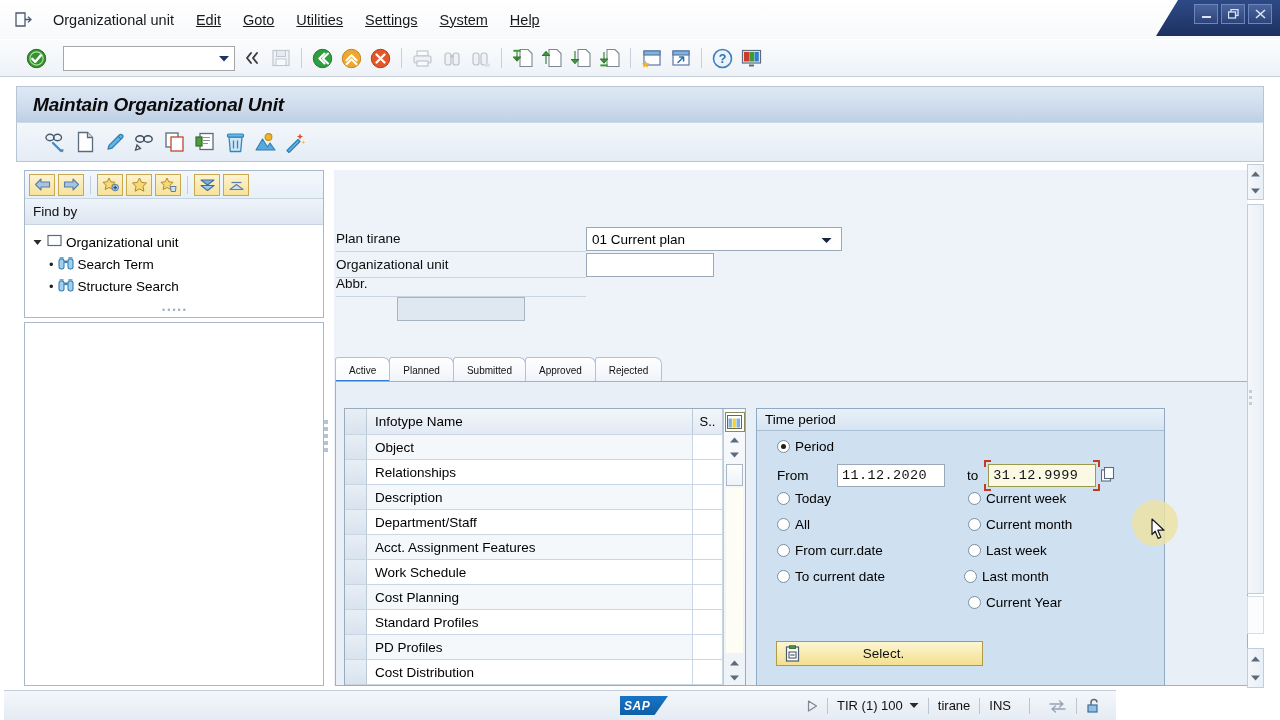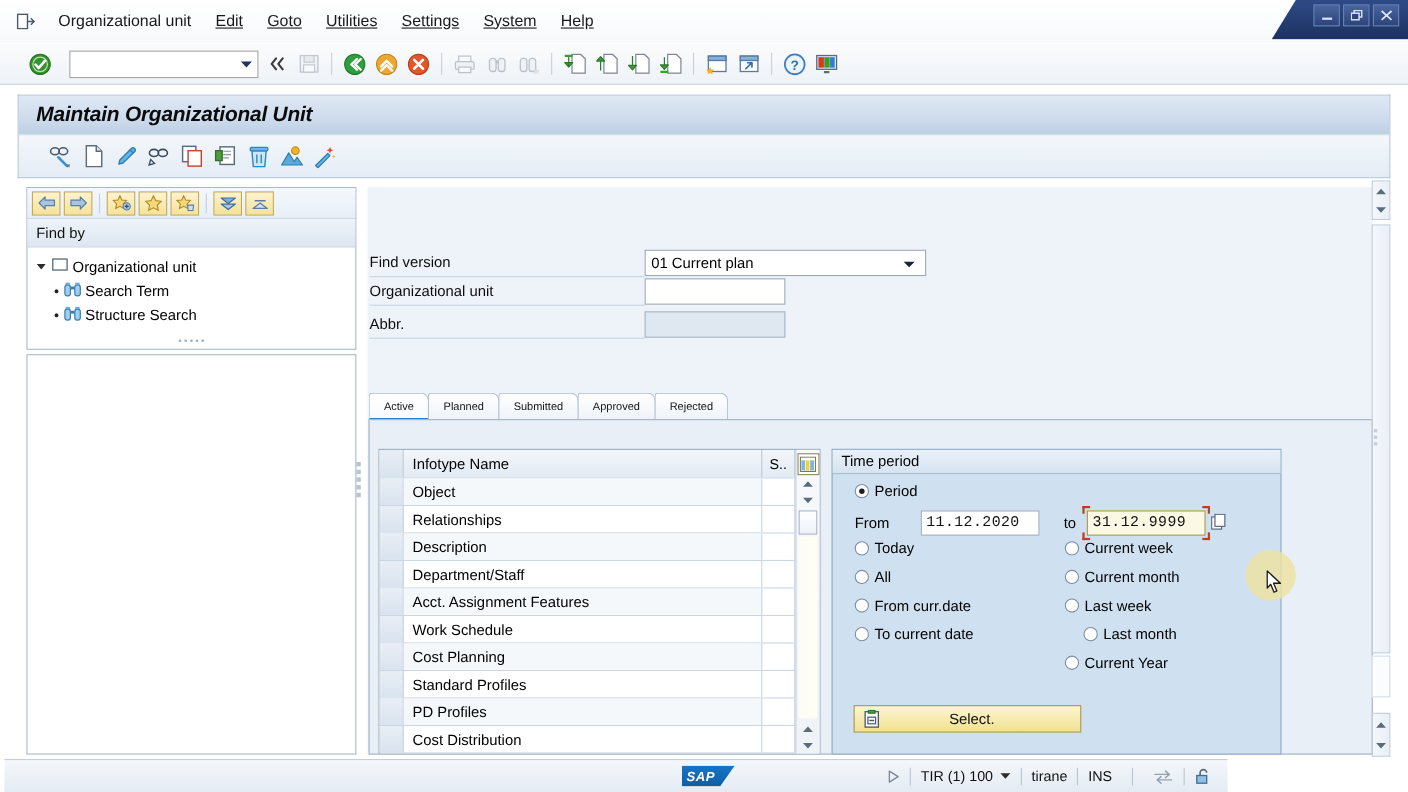--- a/index.html
+++ b/index.html
@@ -563,42 +563,42 @@
       <i></i>
       <i></i>
       <i></i>
       <i></i>
   </div>
 
   <div class="content"></div>
 
   <div class="formrow" style="left:336px; top:226px;">
     <span class="lblcell">
-      <span class="flabel">Find version</span>
+      <span class="flabel">Plan tirane</span>
     </span>
     <div class="finput fdrop" style="width:256px;">
       <span>01 Current plan</span>
       <span class="arrow">
         <svg width="11" height="7" viewBox="0 0 11 7">
             <path d="M0.5 1h10L5.5 6z" fill="#16243d"></path>
           </svg>
       </span>
     </div>
   </div>
 
   <div class="formrow" style="left:336px; top:252px;">
     <span class="lblcell">
       <span class="flabel">Organizational unit</span>
     </span>
     <div class="finput" style="width:128px;">
       <span></span>
     </div>
   </div>
 
-  <div class="formrow" style="left:336px; top:282px;">
+  <div class="formrow" style="left:336px; top:271px;flex-direction:column;">
     <span class="lblcell">
       <span class="flabel">Abbr.</span>
     </span>
     <div class="finput dis" style="width:128px;">
       <span></span>
     </div>
   </div>
 
   <div class="tabstrip">
     <div class="tab active">
@@ -768,21 +768,21 @@
       <span>Current week</span>
     </div>
     <div style="position:absolute; left:211px; top:108px;" class="radio">
       <span class="rdot"></span>
       <span>Current month</span>
     </div>
     <div style="position:absolute; left:211px; top:134px;" class="radio">
       <span class="rdot"></span>
       <span>Last week</span>
     </div>
-    <div style="position:absolute; left:228px; top:160px;" class="radio">
+    <div style="position:absolute; left:207px; top:160px;" class="radio">
       <span class="rdot"></span>
       <span>Last month</span>
     </div>
     <div style="position:absolute; left:211px; top:186px;" class="radio">
       <span class="rdot"></span>
       <span>Current Year</span>
     </div>
   </div>
 
   <div class="selbtn">

